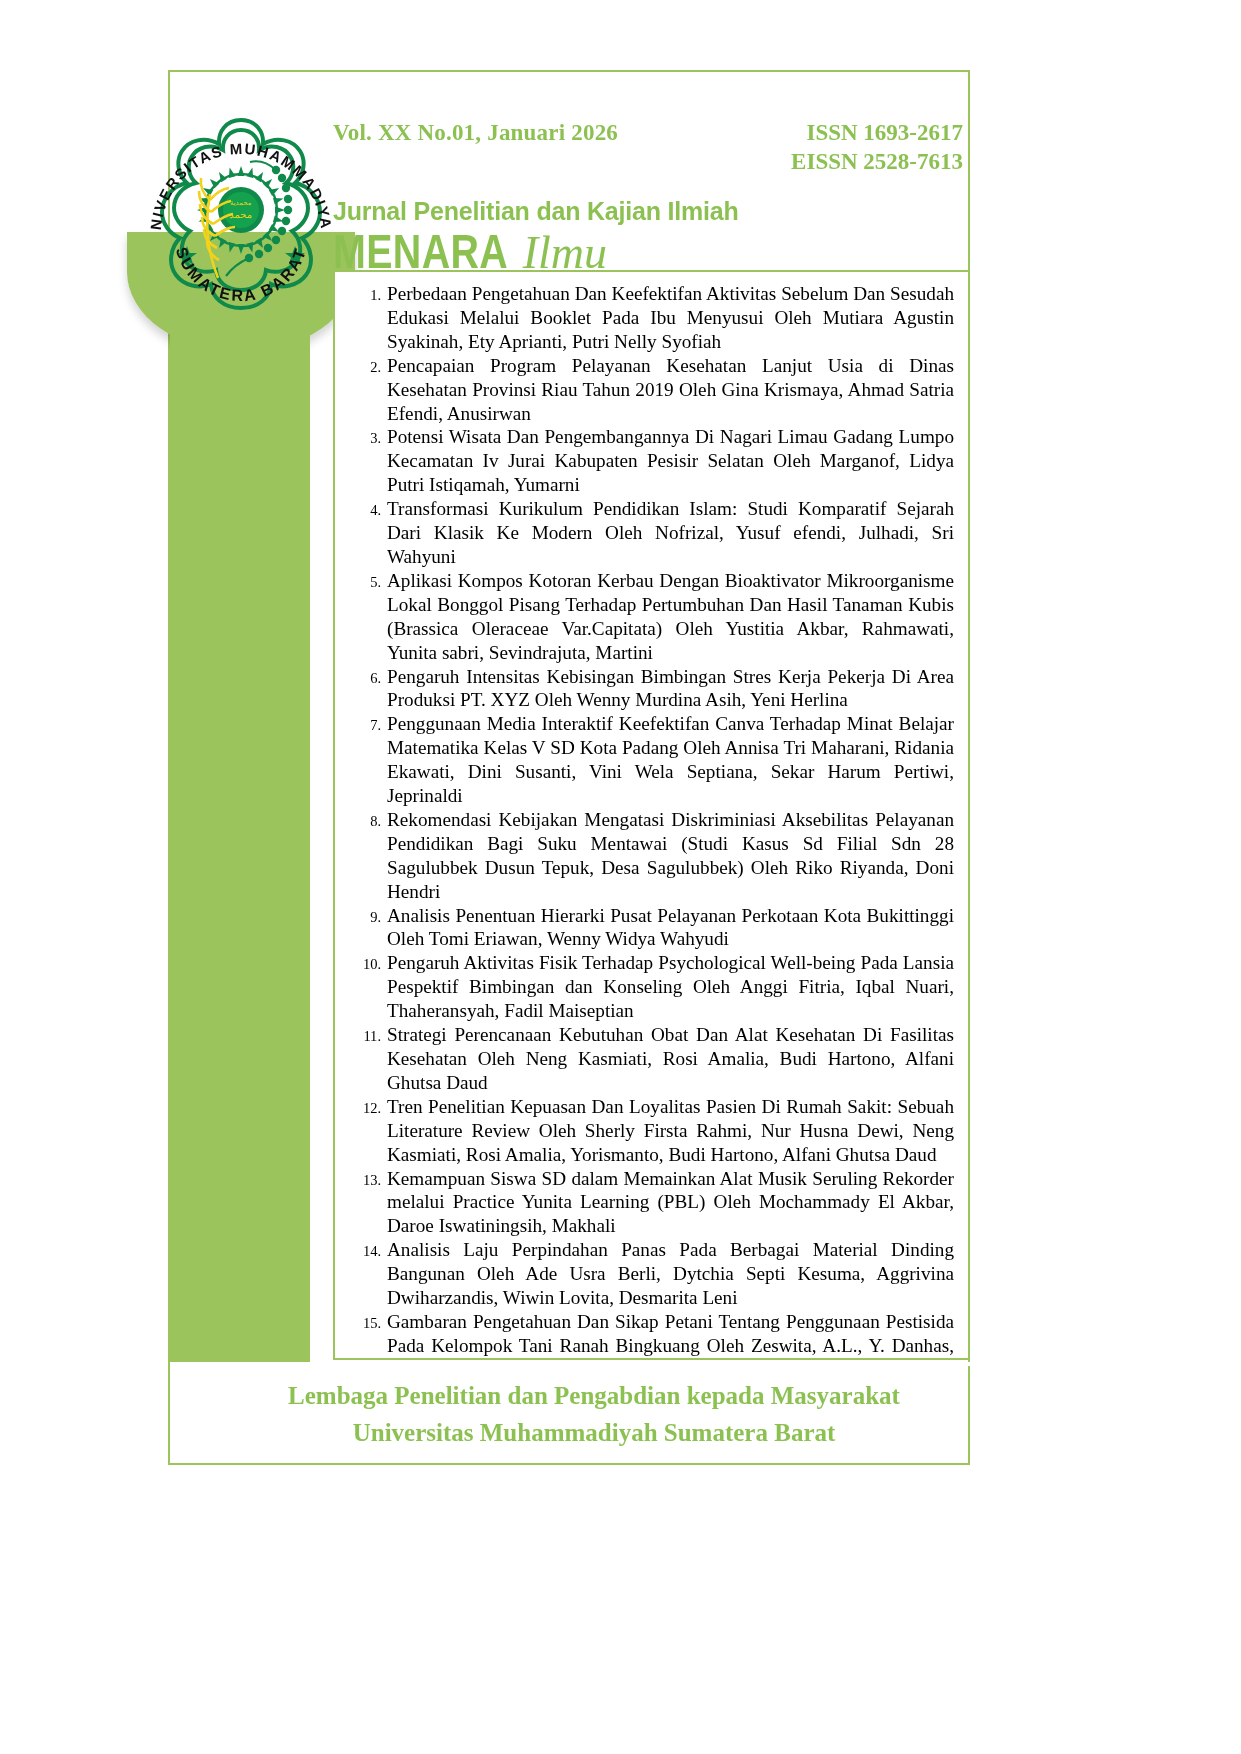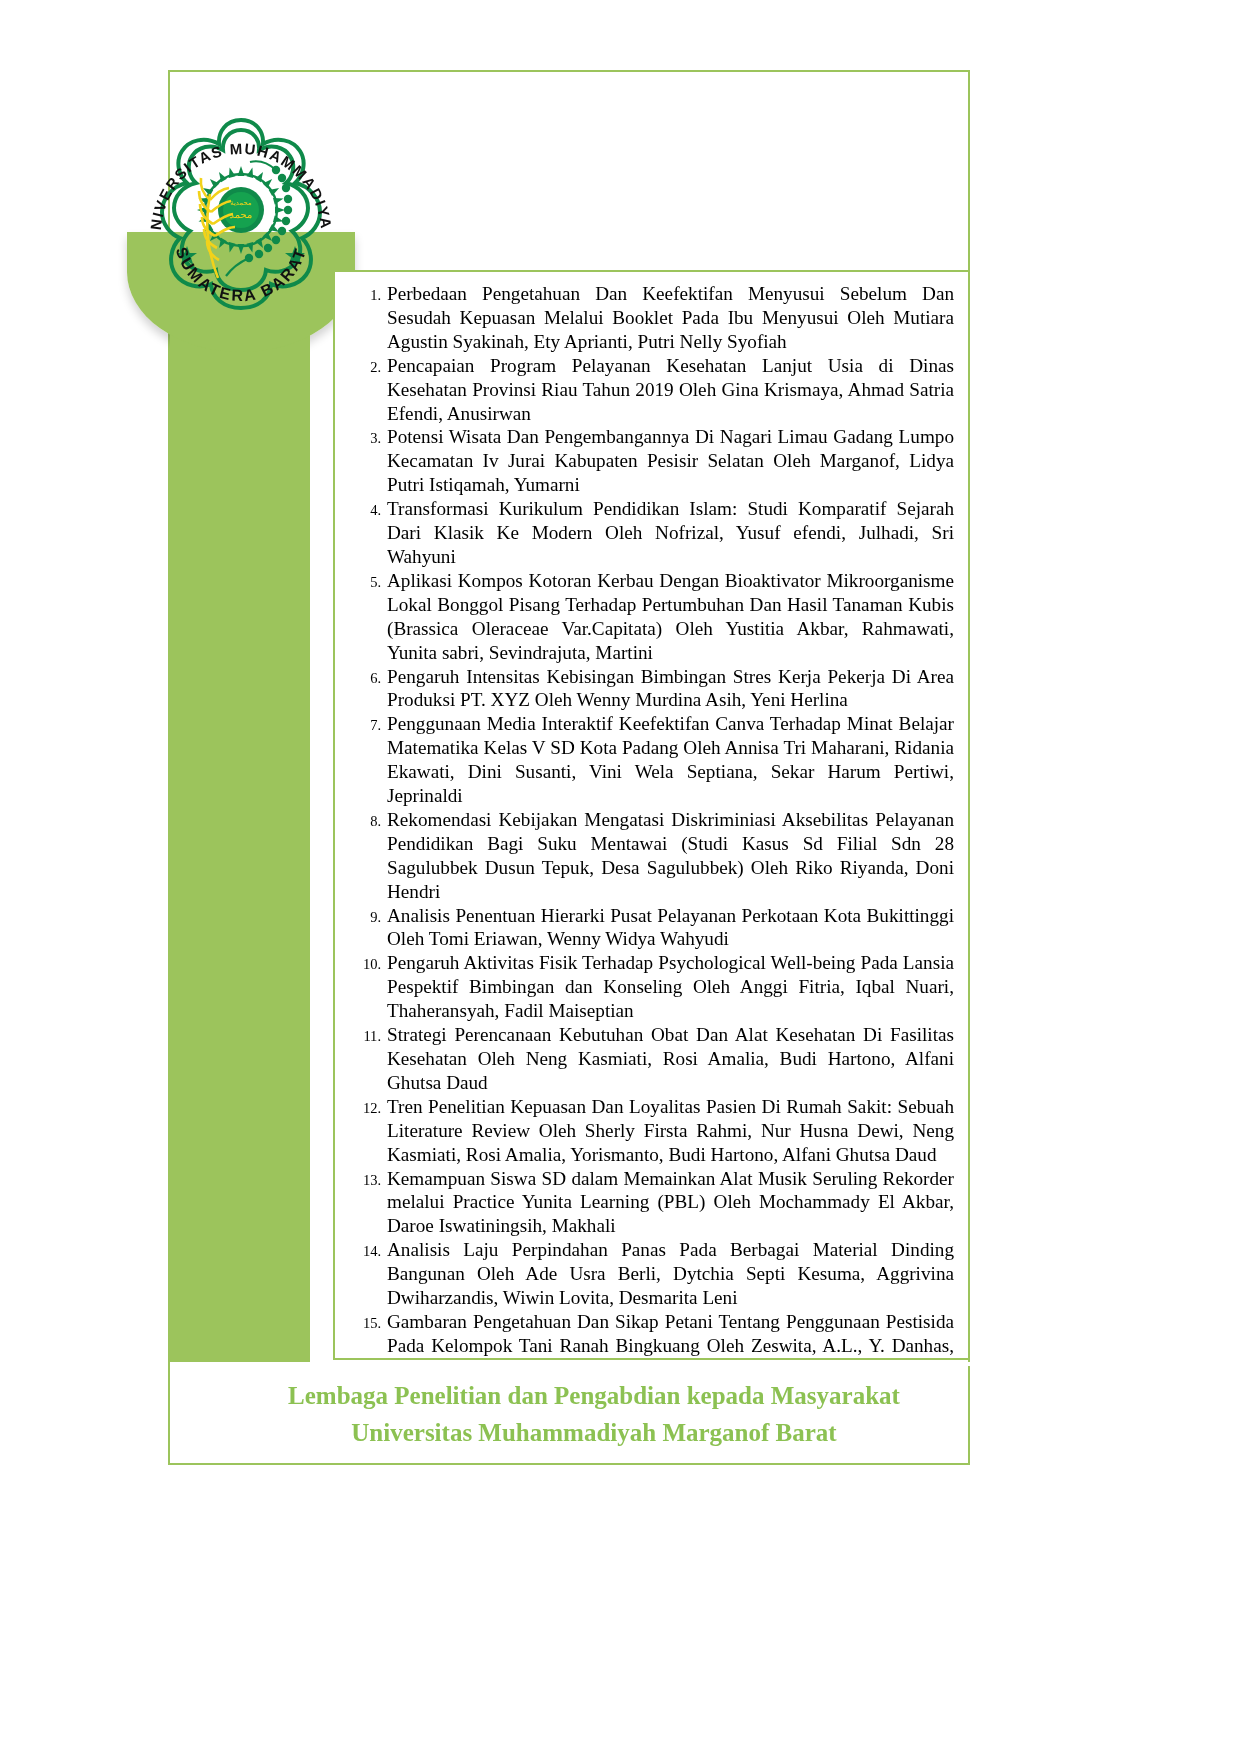--- a/index.html
+++ b/index.html
@@ -331,39 +331,53 @@
 
       <text font-family="'Liberation Sans', sans-serif" font-size="15" font-weight="bold" fill="#111" letter-spacing="1.6">
         <textPath href="#arcTop" startOffset="50%" text-anchor="middle">UNIVERSITAS MUHAMMADIYAH</textPath>
       </text>
       <text font-family="'Liberation Sans', sans-serif" font-size="16" font-weight="bold" fill="#111" letter-spacing="2.2">
         <textPath href="#arcBot" startOffset="50%" text-anchor="middle">SUMATERA BARAT</textPath>
       </text>
     </svg>
   </div>
 
+  <div class="header">
+    <div class="vol-line">
+      <div class="vol-text">Vol. XX No.01, Januari 2026</div>
+      <div class="issn-block">
+        <div>ISSN 1693-2617</div>
+        <div>EISSN 2528-7613</div>
+      </div>
+    </div>
+    <div class="subtitle">Jurnal Penelitian dan Kajian Ilmiah</div>
+    <div class="maintitle">
+      <span class="menara">MENARA</span>
+      <span class="ilmu">Ilmu</span>
+    </div>
+  </div>
 
   <div class="list-panel">
     <ol class="toc" id="toc-list">
-        <li>Perbedaan Pengetahuan Dan Keefektifan Menyusui Sebelum Dan Sesudah Kepuasan Melalui Booklet Pada Ibu Menyusui Oleh Mutiara Agustin Syakinah, Ety Aprianti, Putri Nelly Syofiah</li>
+        <li>Perbedaan Pengetahuan Dan Keefektifan Aktivitas Sebelum Dan Sesudah Edukasi Melalui Booklet Pada Ibu Menyusui Oleh Mutiara Agustin Syakinah, Ety Aprianti, Putri Nelly Syofiah</li>
         <li>Pencapaian Program Pelayanan Kesehatan Lanjut Usia di Dinas Kesehatan Provinsi Riau Tahun 2019 Oleh Gina Krismaya, Ahmad Satria Efendi, Anusirwan</li>
         <li>Potensi Wisata Dan Pengembangannya Di Nagari Limau Gadang Lumpo Kecamatan Iv Jurai Kabupaten Pesisir Selatan Oleh Marganof, Lidya Putri Istiqamah, Yumarni</li>
         <li>Transformasi Kurikulum Pendidikan Islam: Studi Komparatif Sejarah Dari Klasik Ke Modern Oleh Nofrizal, Yusuf efendi, Julhadi, Sri Wahyuni</li>
         <li>Aplikasi Kompos Kotoran Kerbau Dengan Bioaktivator Mikroorganisme Lokal Bonggol Pisang Terhadap Pertumbuhan Dan Hasil Tanaman Kubis (Brassica Oleraceae Var.Capitata) Oleh Yustitia Akbar,  Rahmawati, Yunita sabri, Sevindrajuta, Martini</li>
         <li>Pengaruh Intensitas Kebisingan Bimbingan Stres Kerja Pekerja Di Area Produksi PT. XYZ Oleh Wenny Murdina Asih, Yeni Herlina</li>
         <li>Penggunaan Media Interaktif Keefektifan Canva Terhadap Minat Belajar Matematika Kelas V SD Kota Padang Oleh Annisa Tri Maharani, Ridania Ekawati, Dini Susanti, Vini Wela Septiana, Sekar Harum Pertiwi, Jeprinaldi</li>
         <li>Rekomendasi Kebijakan Mengatasi Diskriminiasi Aksebilitas Pelayanan Pendidikan Bagi Suku Mentawai (Studi Kasus Sd Filial Sdn 28 Sagulubbek Dusun Tepuk, Desa Sagulubbek) Oleh  Riko Riyanda, Doni Hendri</li>
         <li>Analisis Penentuan Hierarki Pusat Pelayanan Perkotaan Kota Bukittinggi Oleh Tomi Eriawan, Wenny Widya Wahyudi</li>
         <li>Pengaruh Aktivitas Fisik Terhadap Psychological Well-being Pada Lansia Pespektif Bimbingan dan Konseling Oleh Anggi Fitria, Iqbal Nuari, Thaheransyah, Fadil Maiseptian</li>
         <li>Strategi Perencanaan Kebutuhan Obat Dan Alat Kesehatan Di Fasilitas Kesehatan Oleh Neng Kasmiati, Rosi Amalia, Budi Hartono, Alfani Ghutsa Daud</li>
         <li>Tren Penelitian Kepuasan Dan Loyalitas Pasien Di Rumah Sakit: Sebuah Literature Review Oleh Sherly Firsta Rahmi, Nur Husna Dewi, Neng Kasmiati, Rosi Amalia, Yorismanto, Budi Hartono, Alfani Ghutsa Daud</li>
         <li>Kemampuan Siswa SD dalam Memainkan Alat Musik Seruling Rekorder melalui Practice Yunita Learning (PBL) Oleh Mochammady El Akbar, Daroe Iswatiningsih, Makhali</li>
         <li>Analisis Laju Perpindahan Panas Pada Berbagai Material Dinding Bangunan Oleh Ade Usra Berli, Dytchia Septi Kesuma, Aggrivina Dwiharzandis, Wiwin Lovita, Desmarita Leni</li>
         <li>Gambaran Pengetahuan Dan Sikap Petani Tentang Penggunaan Pestisida Pada Kelompok Tani Ranah Bingkuang Oleh Zeswita, A.L., Y. Danhas, A. T. Prihartono</li>
       </ol>
   </div>
 
   <div class="footer">
     <div>Lembaga Penelitian dan Pengabdian kepada Masyarakat</div>
-    <div>Universitas Muhammadiyah Marganof Barat</div>
+    <div>Universitas Muhammadiyah Sumatera Barat</div>
   </div>
 
 </div>
 
 </body></html>

